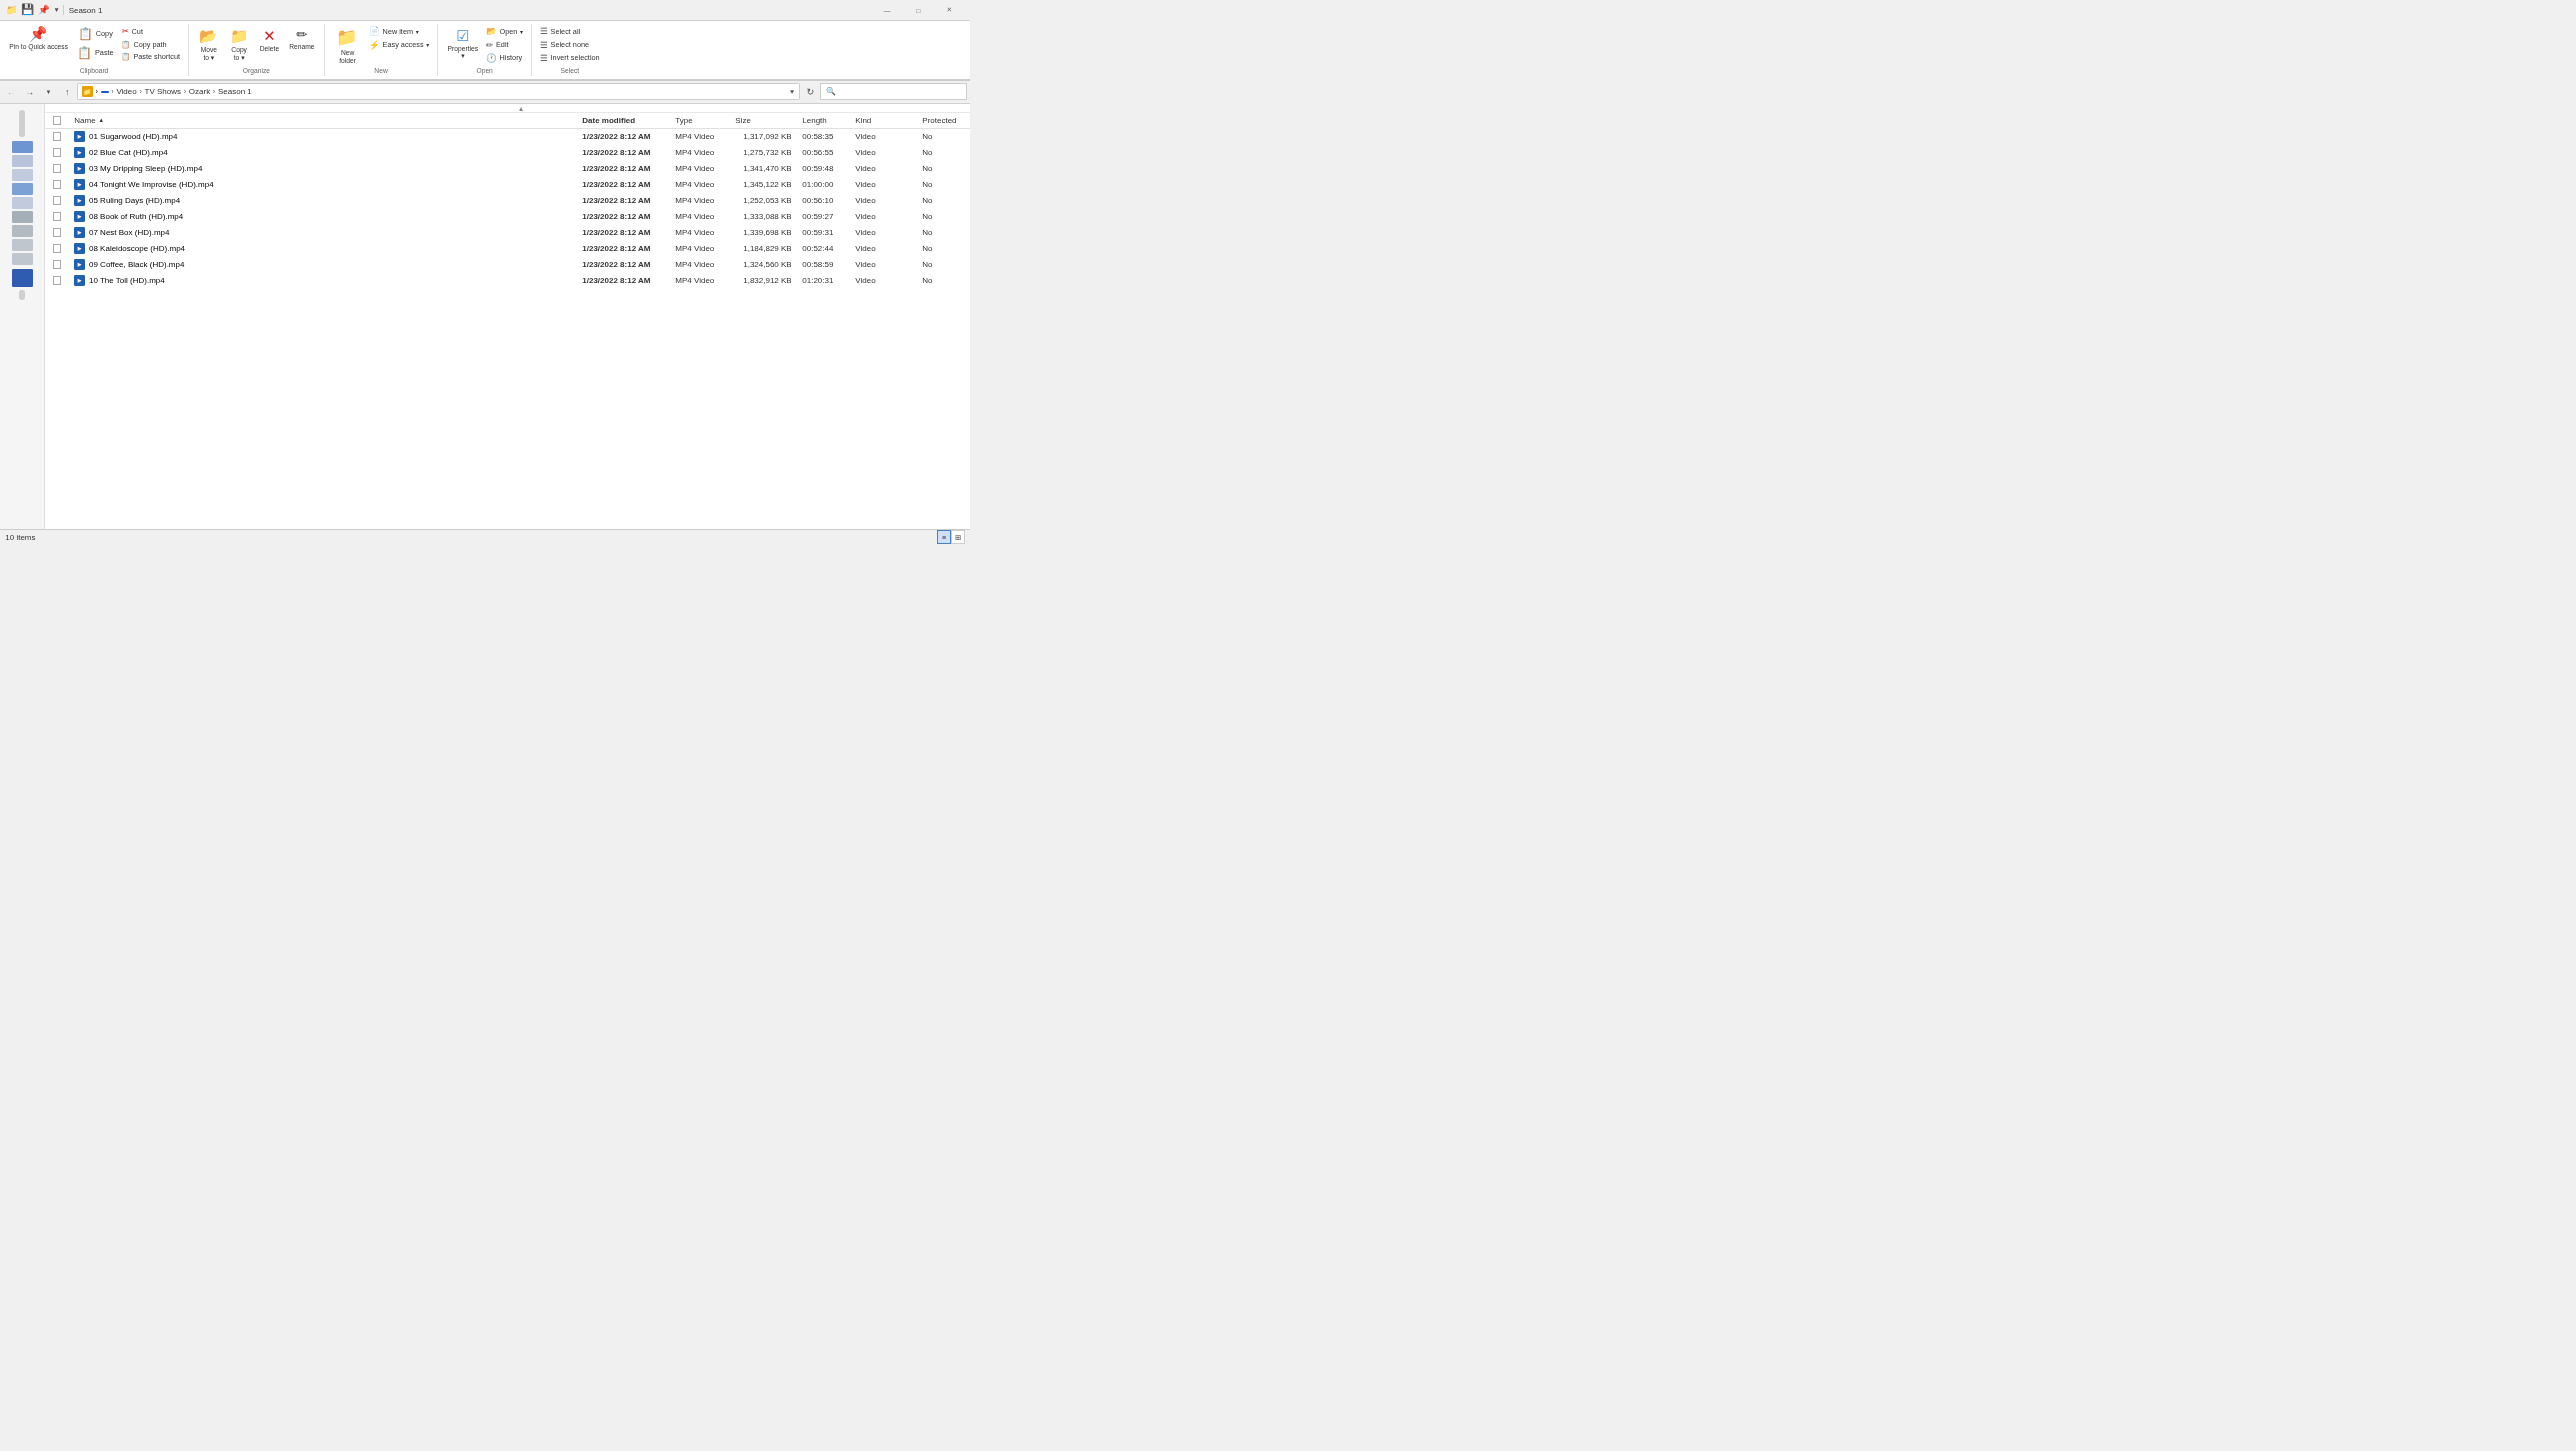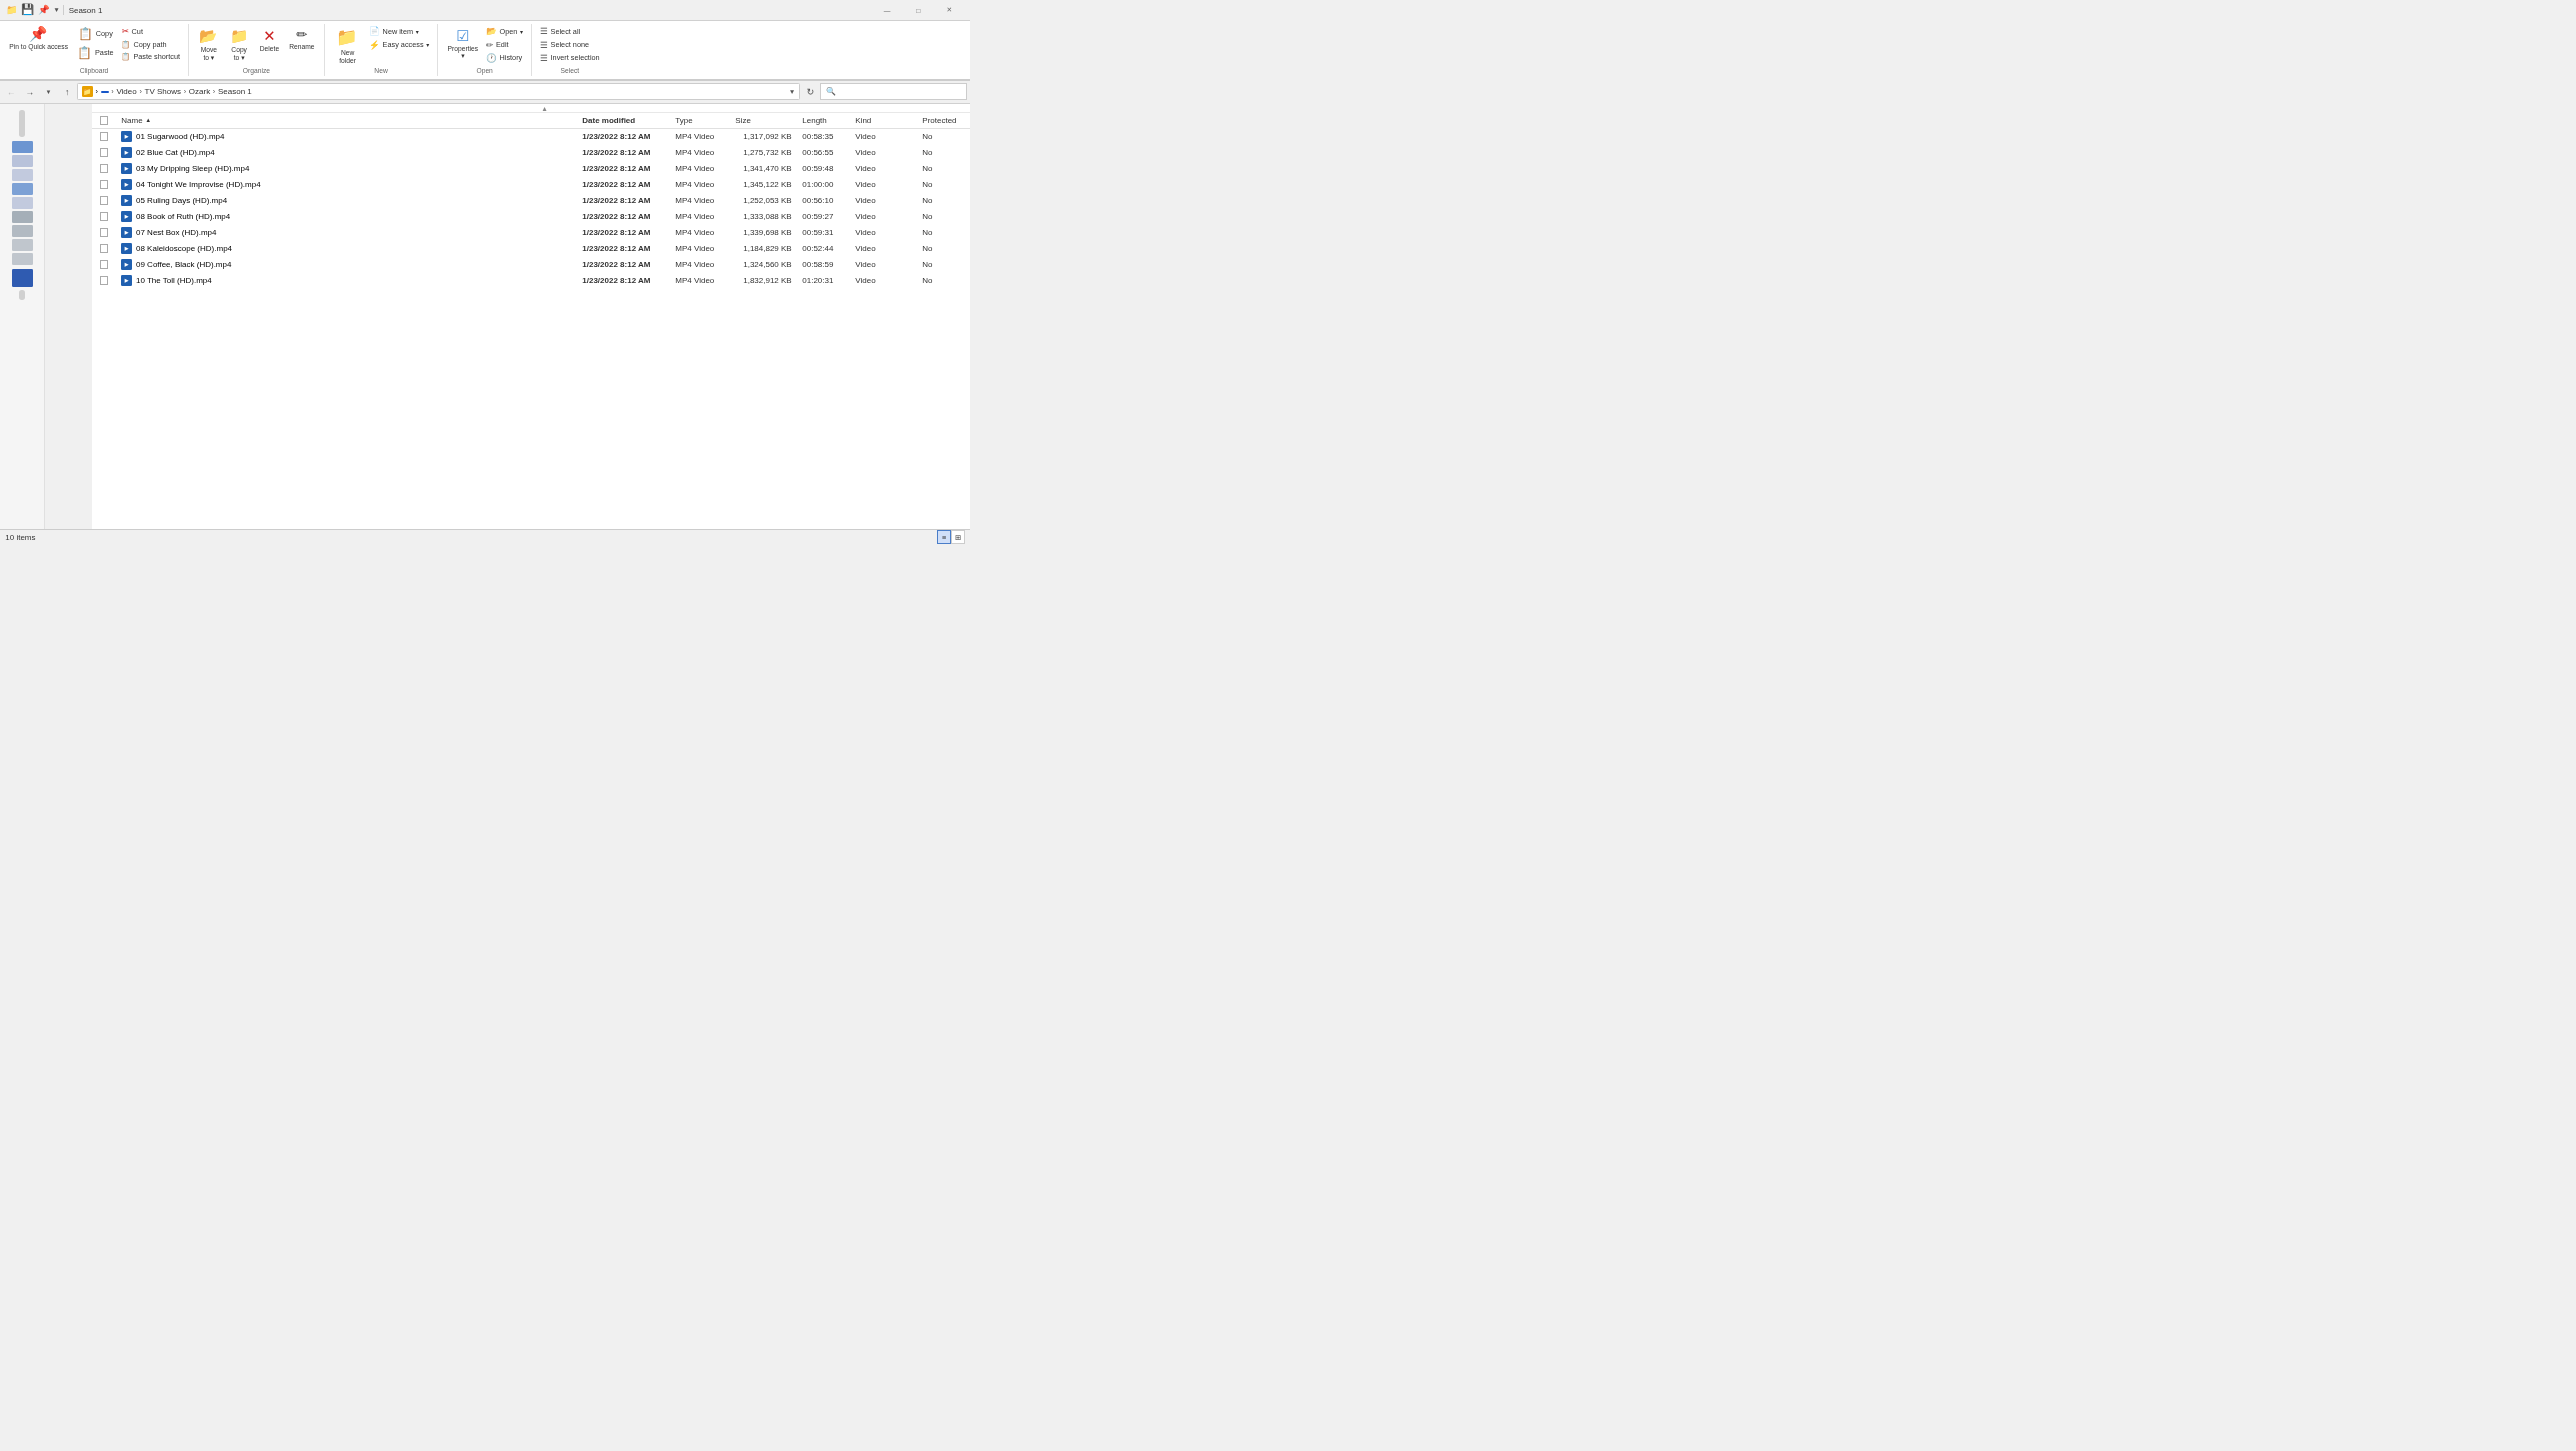--- a/index.html
+++ b/index.html
@@ -81,21 +81,21 @@
     .address-part { color: #333; }
     .address-dropdown { margin-left: auto; cursor: pointer; color: #555; font-size: 6.7px; }
     .nav-refresh { width: 17.3px; height: 17.3px; display: flex; align-items: center; justify-content: center; cursor: pointer; border-radius: 2px; font-size: 9.3px; color: #555; }
     .search-bar {
       width: 147px; height: 17.3px; background: white; border: 0.7px solid #ccc;
       display: flex; align-items: center; padding: 0 5.3px; gap: 2.7px;
       font-size: 8px; color: #888;
     }
 
     
-    .main-area { display: flex; height: calc(100% - 21px - 17.3px - 59px - 22.6px - 16px); gap: 47px; }
+    .main-area { display: flex; height: calc(100% - 21px - 17.3px - 59px - 22.6px - 16px); }
     
     
     .sidebar {
       width: 45px; background: #f5f5f5; border-right: 0.7px solid #e0e0e0;
       overflow: hidden; display: flex; flex-direction: column;
       padding: 2.7px 0;
     }
     
     
     .file-area { flex: 1; background: white; overflow: hidden; display: flex; flex-direction: column; }

